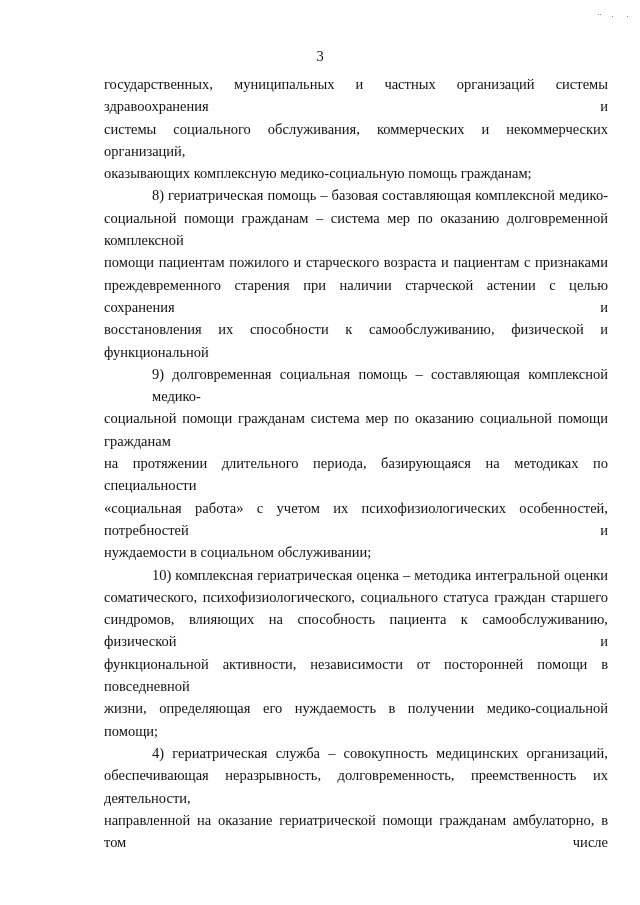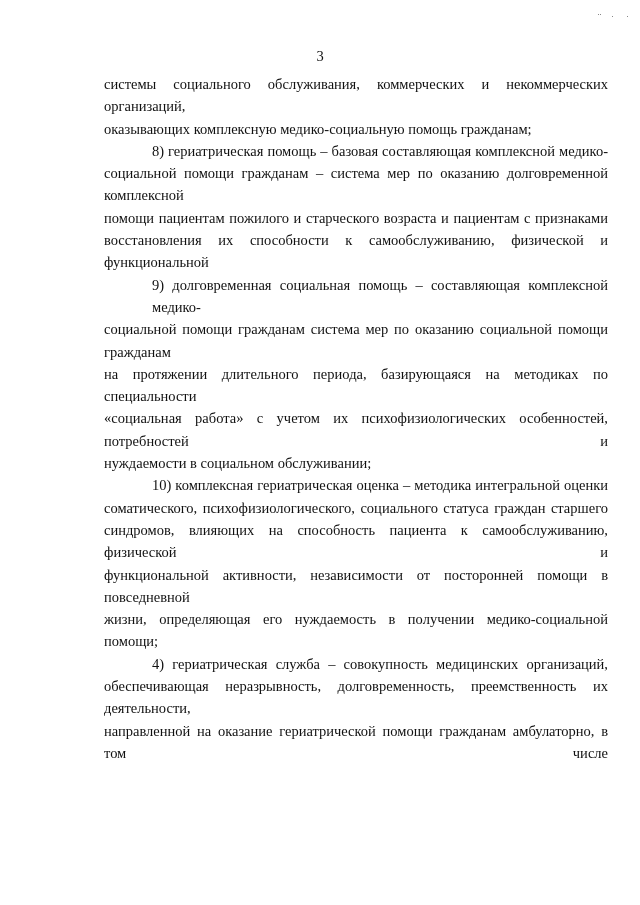--- a/index.html
+++ b/index.html
@@ -32,27 +32,29 @@
     <span class="speck" style="left:0px;top:2px"></span>
     <span class="speck" style="left:2px;top:2px"></span>
     <span class="speck" style="left:14px;top:4px"></span>
     <span class="speck" style="left:29px;top:4px"></span>
   </div>
 
   <div class="page-number">3</div>
 
   <div class="body-text" id="body-text">
       <div class="para">
+        <span class="line">государственных, муниципальных и частных организаций системы здравоохранения и</span>
         <span class="line">системы социального обслуживания, коммерческих и некоммерческих организаций,</span>
         <span class="line last">оказывающих комплексную медико-социальную помощь гражданам;</span>
       </div>
       <div class="para">
         <span class="line indent">8) гериатрическая помощь – базовая составляющая комплексной медико-</span>
         <span class="line">социальной помощи гражданам – система мер по оказанию долговременной комплексной</span>
         <span class="line">помощи пациентам пожилого и старческого возраста и пациентам с признаками</span>
+        <span class="line">преждевременного старения при наличии старческой астении с целью сохранения и</span>
         <span class="line">восстановления их способности к самообслуживанию, физической и функциональной</span>
       </div>
       <div class="para">
         <span class="line indent">9) долговременная социальная помощь – составляющая комплексной медико-</span>
         <span class="line">социальной помощи гражданам система мер по оказанию социальной помощи гражданам</span>
         <span class="line">на протяжении длительного периода, базирующаяся на методиках по специальности</span>
         <span class="line">«социальная работа» с учетом их психофизиологических особенностей, потребностей и</span>
         <span class="line last">нуждаемости в социальном обслуживании;</span>
       </div>
       <div class="para">

